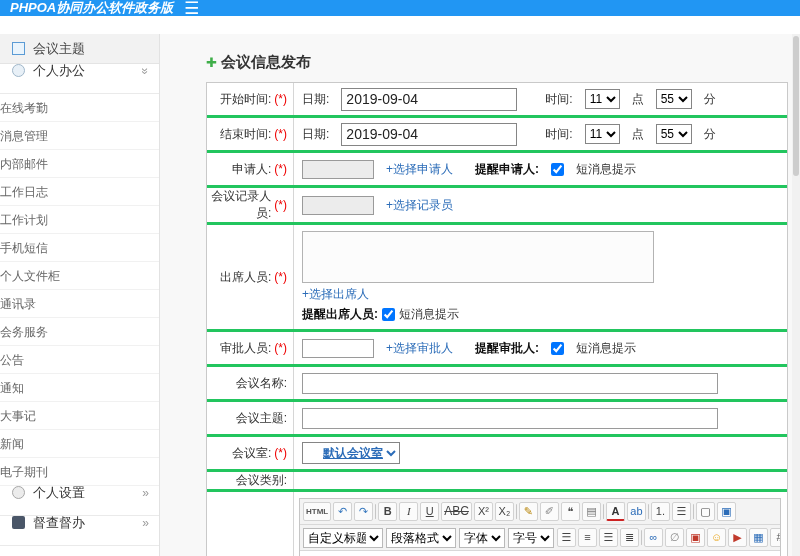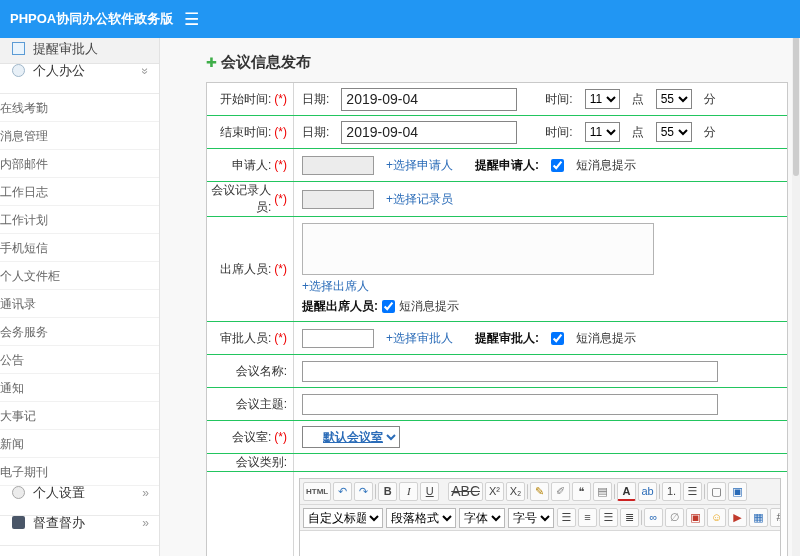--- a/index.html
+++ b/index.html
@@ -6,21 +6,21 @@
   html,body { width:800px; height:556px; overflow:hidden; }
   body {
     font-family: "Liberation Sans", "DejaVu Sans", sans-serif;
     position: relative;
     background:#fff;
     font-size:12px;
     color:#333;
   }
 
   
-  .header { position:absolute; top:0; left:0; right:0; height:38px; background:#2196f3; display:flex; align-items:center; z-index:5; }
+  .header { position:absolute; top:0; left:0; right:0; height:16px; background:#2196f3; display:flex; align-items:center; z-index:5;font-style:italic; }
   .header-title { color:#fff; font-size:13px; font-weight:bold; padding-left:10px; width:170px; white-space:nowrap; }
   .hamburger { color:#fff; font-size:17px; margin-left:14px; cursor:pointer; line-height:1; }
 
   
   .sidebar { position:absolute; top:34px; left:0; width:160px; bottom:0; background:#fff; border-right:1px solid #e2e2e2; overflow:hidden; }
   .side-top { height:30px; display:flex; align-items:center; padding:0 10px 0 12px; background:#f2f2f2; border-bottom:1px solid #e4e4e4; font-size:13px; color:#444; cursor:pointer; }
   .side-section { height:30px; display:flex; align-items:center; padding:0 10px 16px 12px; border-bottom:1px solid #eaeaea; font-size:13px; color:#333; cursor:pointer; background:#fff; }
   .side-item { height:28px; line-height:28px; font-size:12px; color:#666; border-bottom:1px solid #f1f1f1; cursor:pointer; }
   .chev { margin-left:auto; color:#9a9a9a; font-size:12px; }
   .chev.down { transform:rotate(90deg); }
@@ -30,21 +30,21 @@
   .icn-gear { border-radius:50%; border:1px solid #a7a7a7; background:#ececec; }
   .icn-clip { background:#4a5668; border-radius:2px; }
 
   
   .main { position:absolute; left:160px; top:34px; right:8px; bottom:0; background:#f8f8f8; overflow:hidden; }
   .page-title-row { margin:18px 0 0 46px; display:flex; align-items:center; height:20px; }
   .plus-icon { color:#3fae49; font-size:13px; margin-right:4px; }
   .page-title { font-size:15px; font-weight:bold; color:#333; }
 
   .form-table { width:582px; margin:10px 0 0 46px; border:1px solid #c9c9c9; background:#fff; }
-  .frow { display:flex; border-bottom:1px solid #22c55e; }
+  .frow { display:flex; border-bottom:3px solid #22c55e; }
   .frow:last-child { border-bottom:none; }
   .flabel { width:87px; flex-shrink:0; border-right:1px solid #d6d6d6; display:flex; align-items:center; justify-content:flex-end; padding-right:6px; font-size:12px; color:#333; text-align:right; }
   .req { color:#ee0000; margin-left:3px; }
   .fcontent { flex:1; display:flex; align-items:center; padding:4px 8px; gap:12px; min-height:32px; flex-wrap:nowrap; overflow:hidden; }
   .fcontent.block { display:block; padding:6px 8px; }
 
   input, select, textarea { font-family:"Liberation Sans","DejaVu Sans",sans-serif; }
   .date-input { width:176px; height:23px; font-size:14px; border:1px solid #858585; padding:0 4px; color:#222; }
   .time-label { margin-left:16px; }
   .time-select { height:20px; border:1px solid #858585; font-size:12px; background:#fff; }
@@ -61,41 +61,41 @@
   
   .editor-cell { display:block; padding:6px 5px; }
   .ed-box { width:482px; border:1px solid #c6c6c6; background:#f3f3f3; }
   .ed-toolbar { display:flex; align-items:center; padding:2px 3px; gap:2px; border-bottom:1px solid #d8d8d8; flex-wrap:nowrap; overflow:hidden; height:26px; }
   .ed-btn { min-width:19px; height:19px; line-height:17px; text-align:center; font-size:11px; color:#444; border:1px solid #d2d2d2; background:#fbfbfb; border-radius:2px; cursor:pointer; padding:0 2px; white-space:nowrap; }
   .ed-btn.sep { min-width:1px; width:1px; padding:0; height:15px; background:#c6c6c6; border:none; }
   .ed-btn[data-name="html-source-button"] { font-size:8px; font-weight:bold; color:#555; }
   .ed-btn[data-name="bold-icon"] { font-weight:bold; }
   .ed-btn[data-name="italic-icon"] { font-style:italic; font-family:"Liberation Serif","DejaVu Serif",serif; }
   .ed-btn[data-name="underline-icon"] { text-decoration:underline; }
-  .ed-btn[data-name="strikethrough-icon"] { text-decoration:line-through; font-size:14px;margin-left:7px; }
+  .ed-btn[data-name="strikethrough-icon"] { text-decoration:line-through; font-size:12px; }
   .ed-btn[data-name="font-color-icon"] { border-bottom:2px solid #cc2222; font-weight:bold; }
   .ed-select { height:20px; border:1px solid #b9b9b9; background:#fff; font-size:12px; margin-right:1px; }
   .ed-canvas { background:#fff; height:44px; cursor:text; }
 
   
   .scrollbar { position:absolute; top:34px; right:0; width:8px; bottom:0; background:#f1f1f1; }
   .scroll-thumb { position:absolute; top:2px; left:1px; width:6px; height:140px; background:#cdcdcd; border-radius:3px; cursor:pointer; }
 </style>
 </head>
 <body>
 
 <div class="header" data-name="top-header">
   <div class="header-title" data-name="app-title">PHPOA协同办公软件政务版</div>
   <div class="hamburger" data-name="menu-icon">☰</div>
 </div>
 
 <div class="sidebar" data-name="sidebar">
   <div class="side-top" data-name="sidebar-item-desktop">
     <span class="icn icn-monitor" data-name="monitor-icon"></span>
-    <span data-name="sidebar-item-label">提醒审批人</span>
+    <span data-name="sidebar-item-label">会议主题</span>
   </div>
   <div class="side-section" data-name="sidebar-section-office">
     <span class="icn icn-user" data-name="user-icon"></span>
     <span data-name="sidebar-section-label">个人办公</span>
     <span class="chev down" data-name="chevron-down-icon">»</span>
   </div>
   <div data-name="sidebar-office-items">
 
       <div class="side-item" data-name="sidebar-item"><span>在线考勤</span></div>
 

